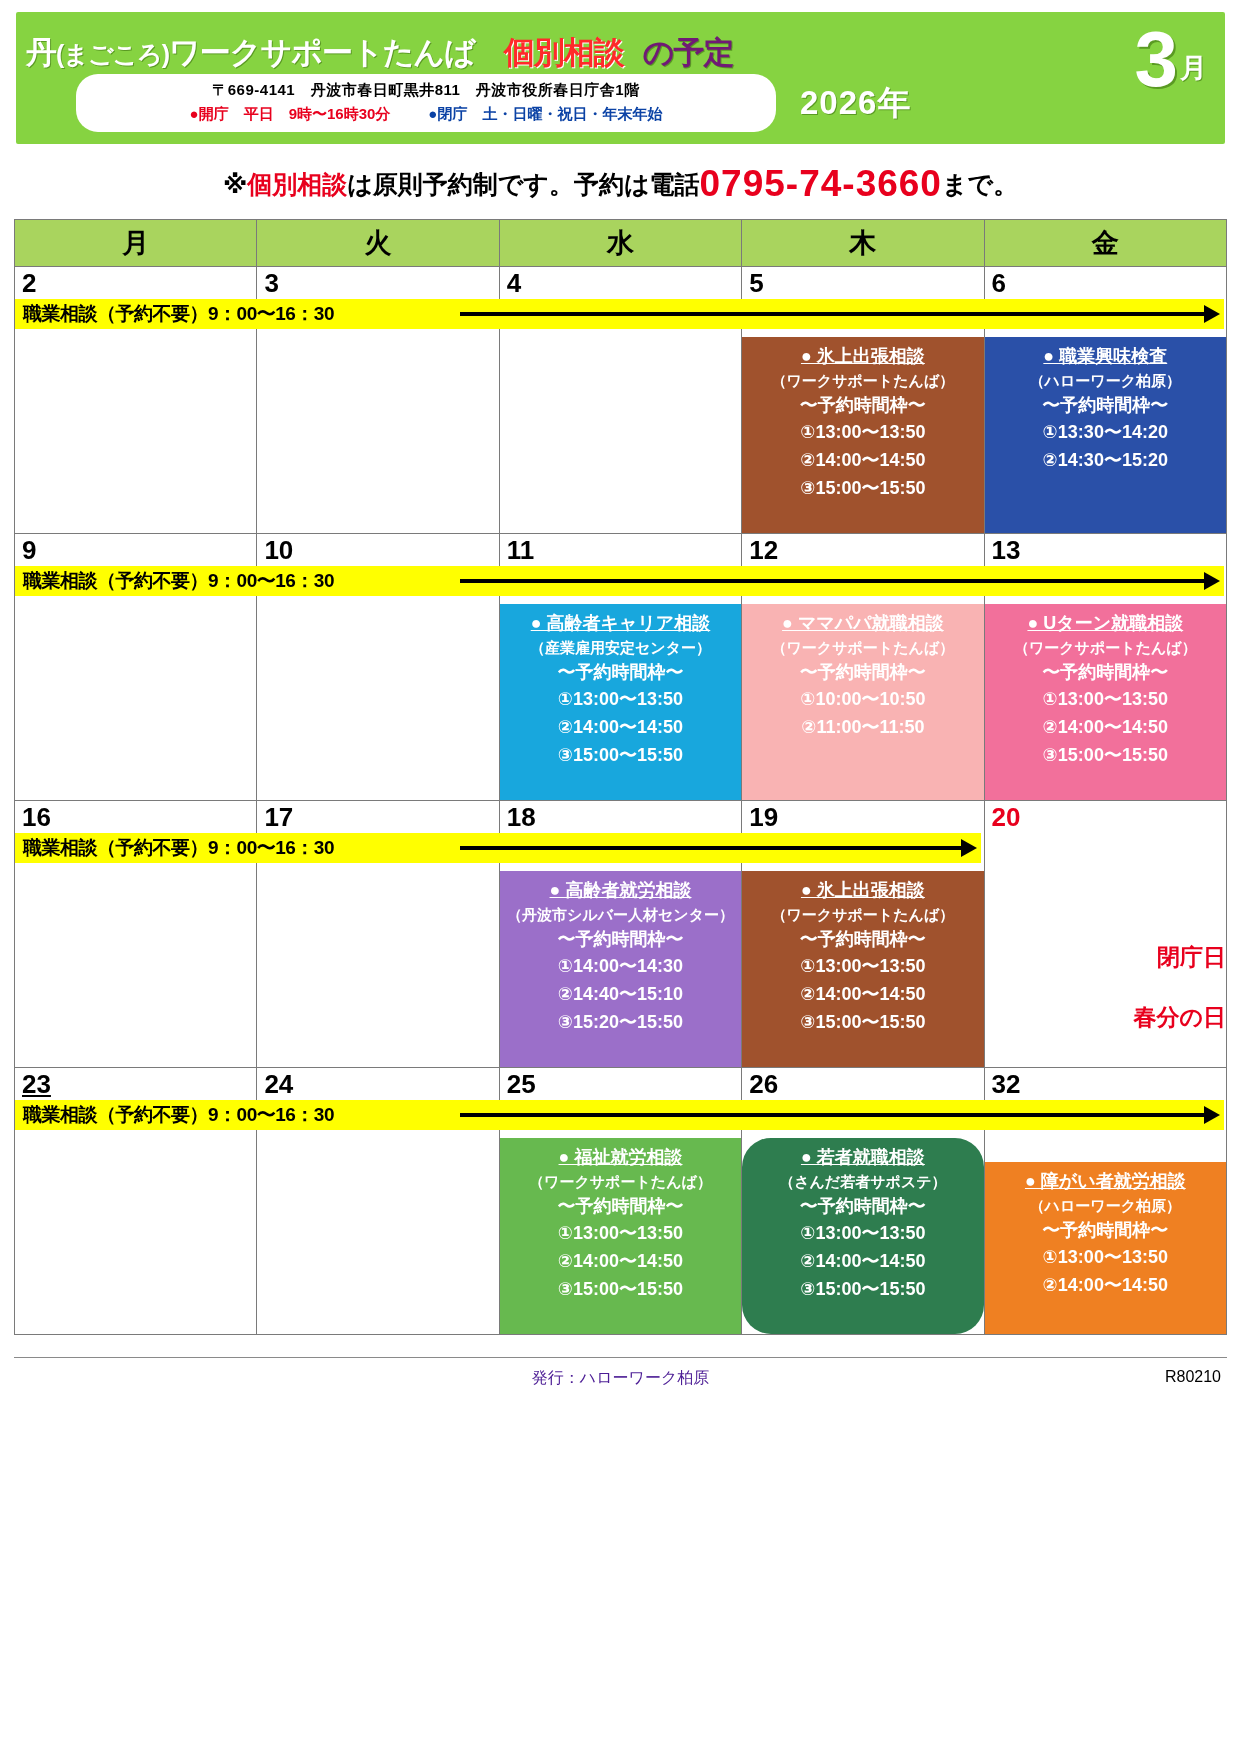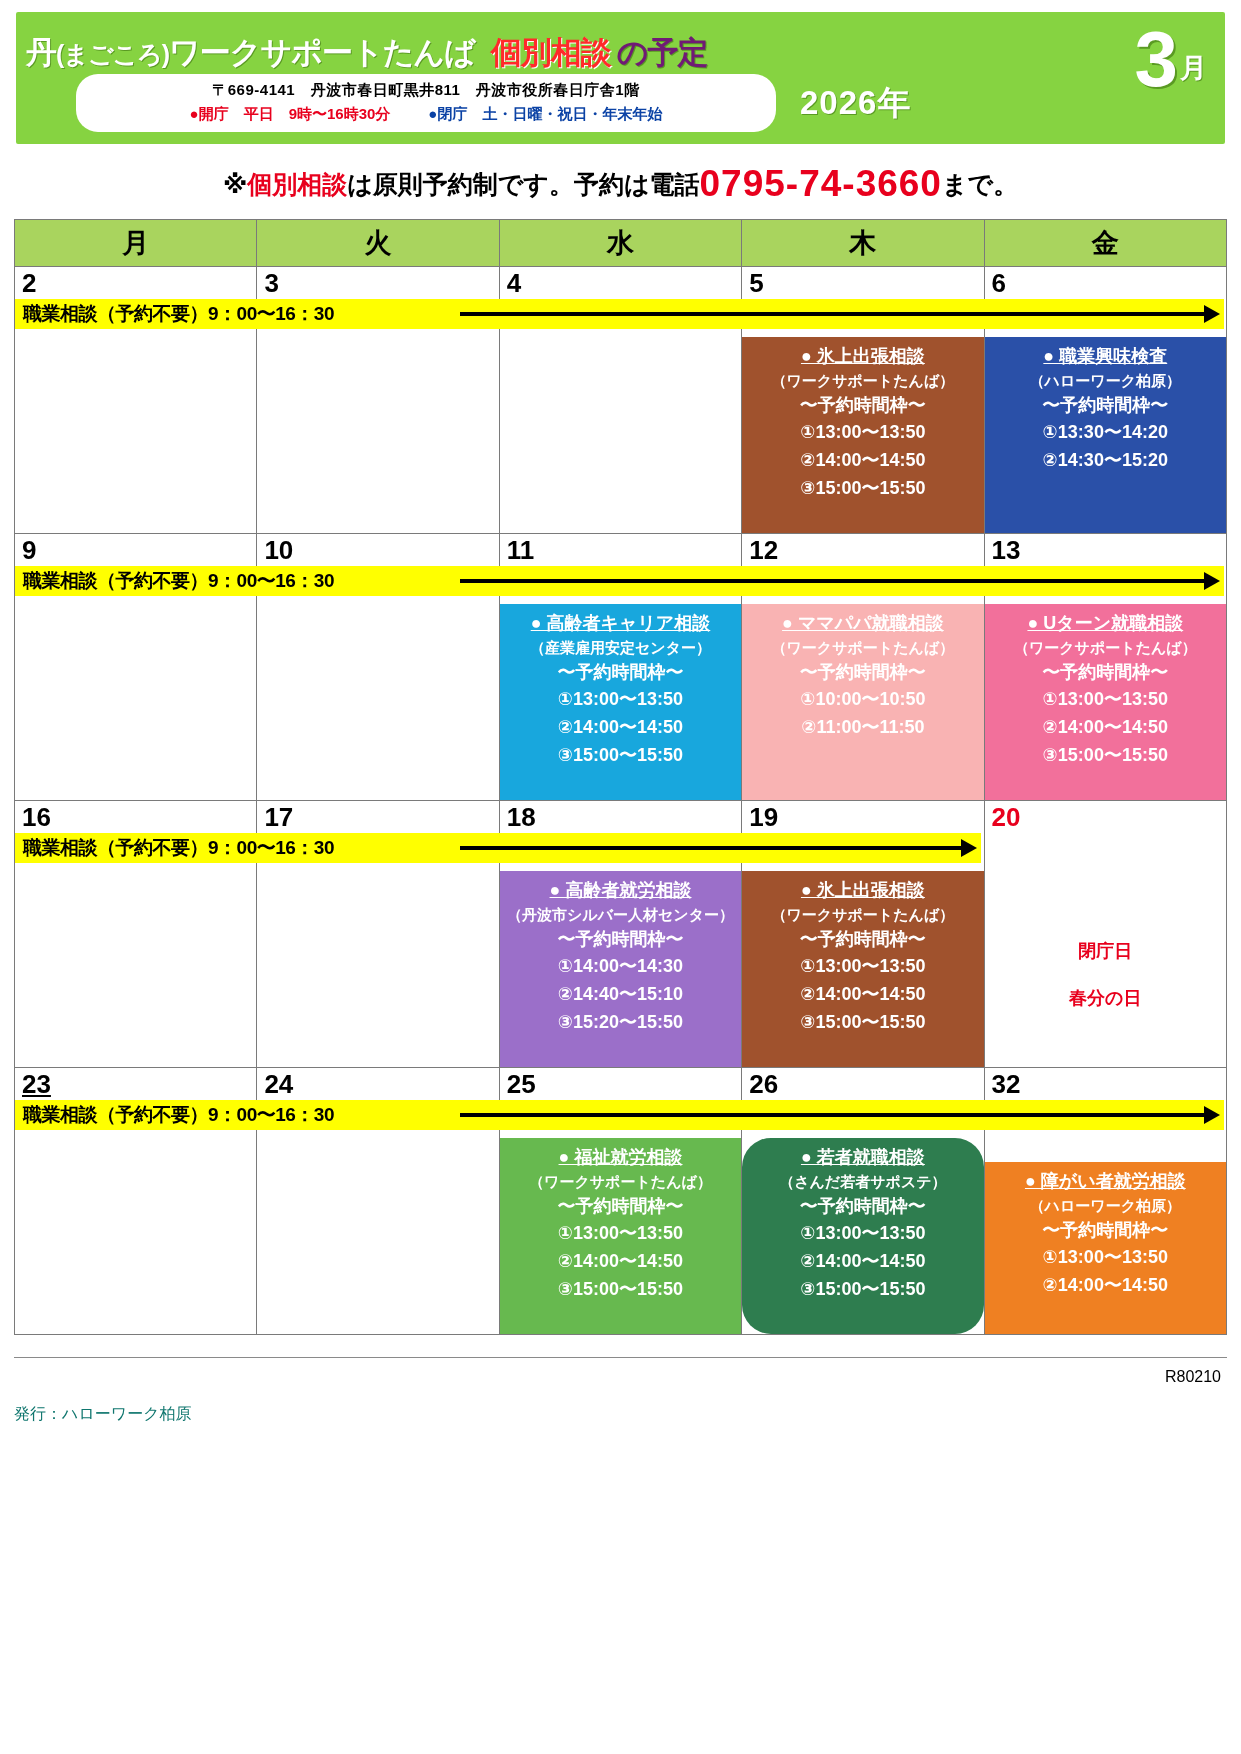--- a/index.html
+++ b/index.html
@@ -30,21 +30,21 @@
     height: 136px;
     box-sizing: border-box;
     display: flex;
     flex-direction: column;
     padding: 6px 10px 4px 10px;
     position: relative;
   }
   .header-top {
     display: flex;
     align-items: flex-end;
-    gap: 6px;
+    gap: 19px;
     height: 50px;
   }
   .h-title1 {
     font-size: 31px;
     font-weight: bold;
     color: #ffffff;
     letter-spacing: -1px;
     text-shadow: 1px 1px 0 #5a9a23;
     line-height: 1;
   }
@@ -233,41 +233,40 @@
     color: #ffffff;
     font-weight: bold;
     text-align: center;
   }
   .ev-title { font-size: 18px; line-height: 1.45; white-space: nowrap; text-decoration: underline; }
   .ev-sub { font-size: 15px; line-height: 1.55; white-space: nowrap; }
   .ev-slotlabel { font-size: 18px; line-height: 1.5; white-space: nowrap; }
   .ev-slot { font-size: 18px; line-height: 1.55; white-space: nowrap; }
 
   .closed-cell {
-    text-align: center;
+    text-align: right;
     color: #e8001d;
     font-weight: bold;
-    font-size: 18px;
+    font-size: 23px;
     margin-top: 95px;
     line-height: 2.6;
   }
 
   
   .footer {
     border-top: 1px solid #8a8a8a;
     margin-top: 22px;
     padding-top: 10px;
     position: relative;
     height: 40px;
   }
   .footer-center {
-    text-align: left;
+    text-align: center;
     font-size: 16px;
-    color: #0f766e;
-    margin-top: 36px;
+    color: #4c1d95;
   }
   .footer-right {
     position: absolute;
     right: 6px;
     top: 10px;
     font-size: 16px;
     color: #000;
   }
 </style>
 </head>

